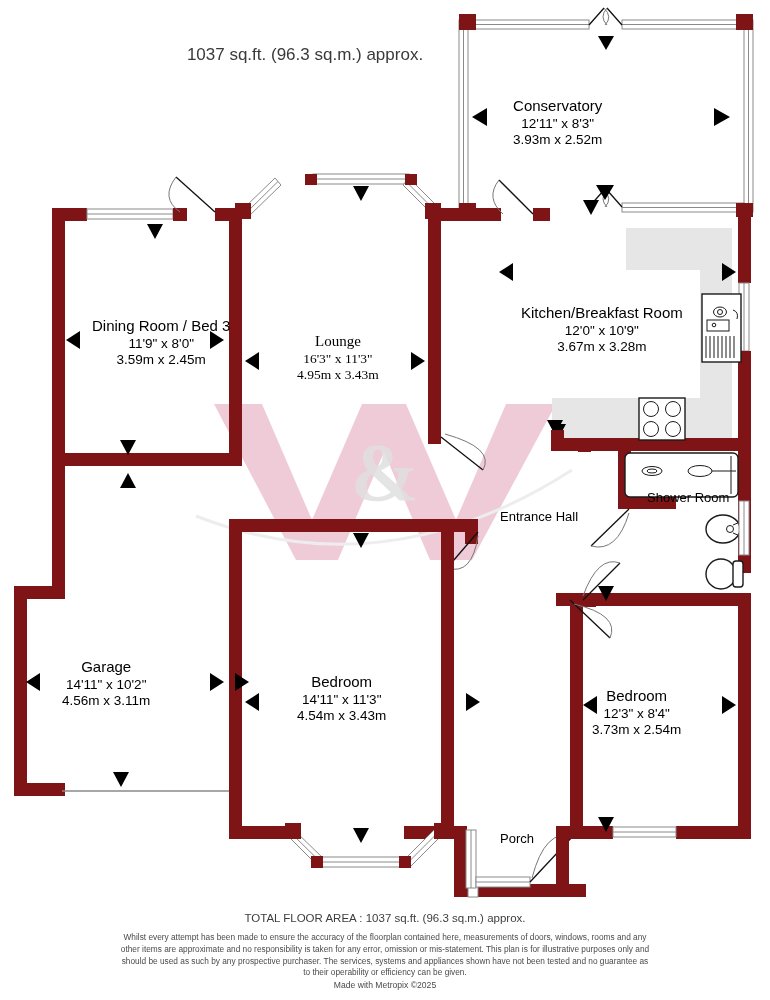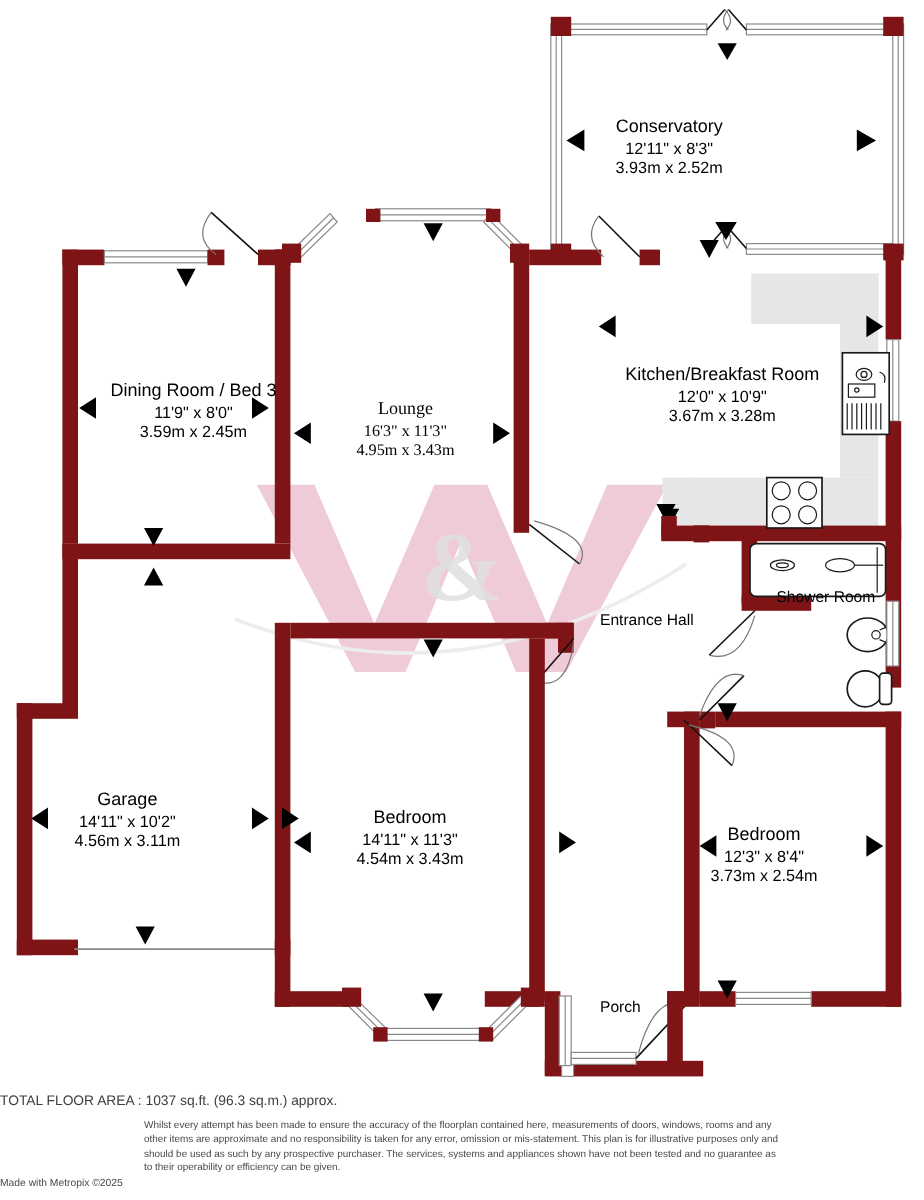--- a/index.html
+++ b/index.html
@@ -44,20 +44,21 @@
   }
   .room-label .rname { font-size: 15px; }
   .room-label .rdim  { font-size: 13.5px; }
   .room-label.small .rname { font-size: 13px; }
 
   .footer {
     position: absolute;
     left: 0;
     top: 912px;
     width: 770px;
+    text-align: center;
     color: #4a4a4a;
   }
   .footer .total {
     font-size: 11.5px;
     margin-bottom: 8px;
     color: #3d3d3d;
   }
   .footer .disc {
     font-size: 8.3px;
     line-height: 1.42;
@@ -348,20 +349,21 @@
   </g>
 
   <g>
     <rect x="454" y="519" width="24" height="13" class="w"></rect>
     <rect x="551" y="430" width="13" height="16" class="w"></rect>
     <rect x="551" y="438" width="40" height="13" class="w"></rect>
   </g>
 </svg>
 
 <div class="title-block">
+  <div class="t2">1037 sq.ft. (96.3 sq.m.) approx.</div>
 </div>
 
 <div id="room-labels">
     <div class="room-label" style="left: 513px; top: 97px;">
       <div class="rname">Conservatory</div>
       <div class="rdim">12'11"  x 8'3"</div>
       <div class="rdim">3.93m  x 2.52m</div>
     </div>
     <div class="room-label" style="left: 92px; top: 317px;">
       <div class="rname">Dining Room / Bed 3</div>

